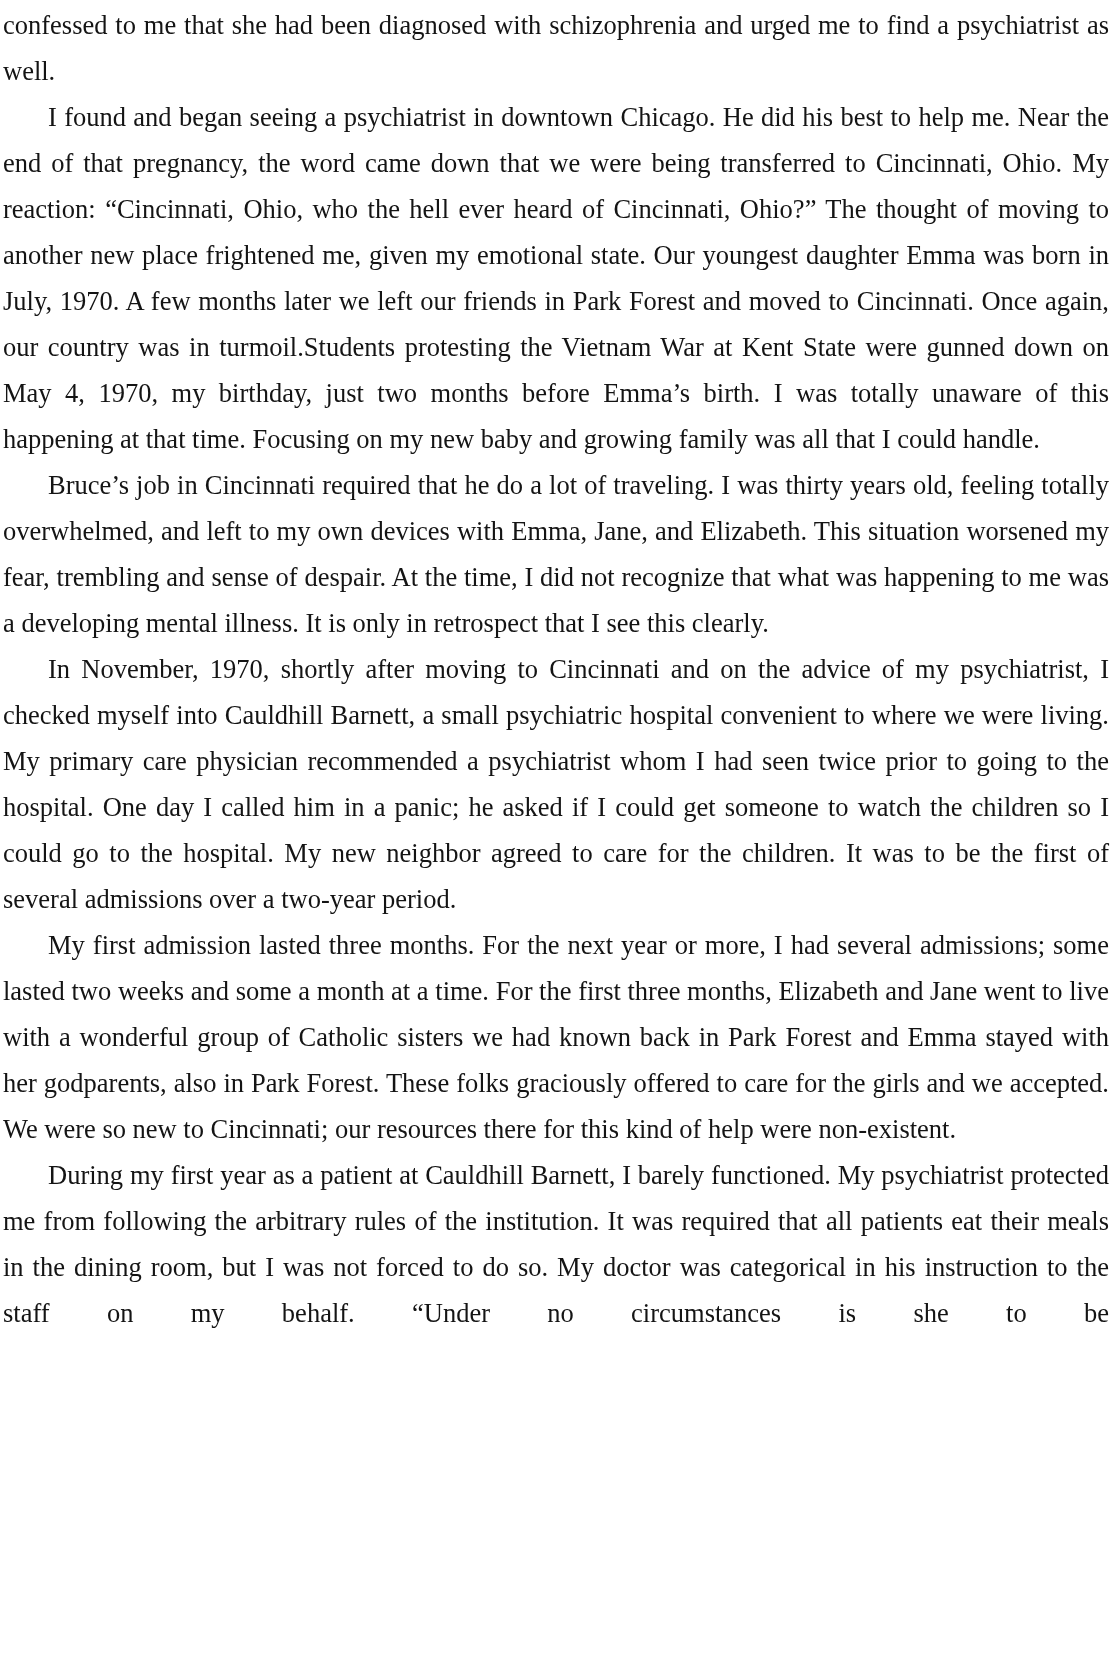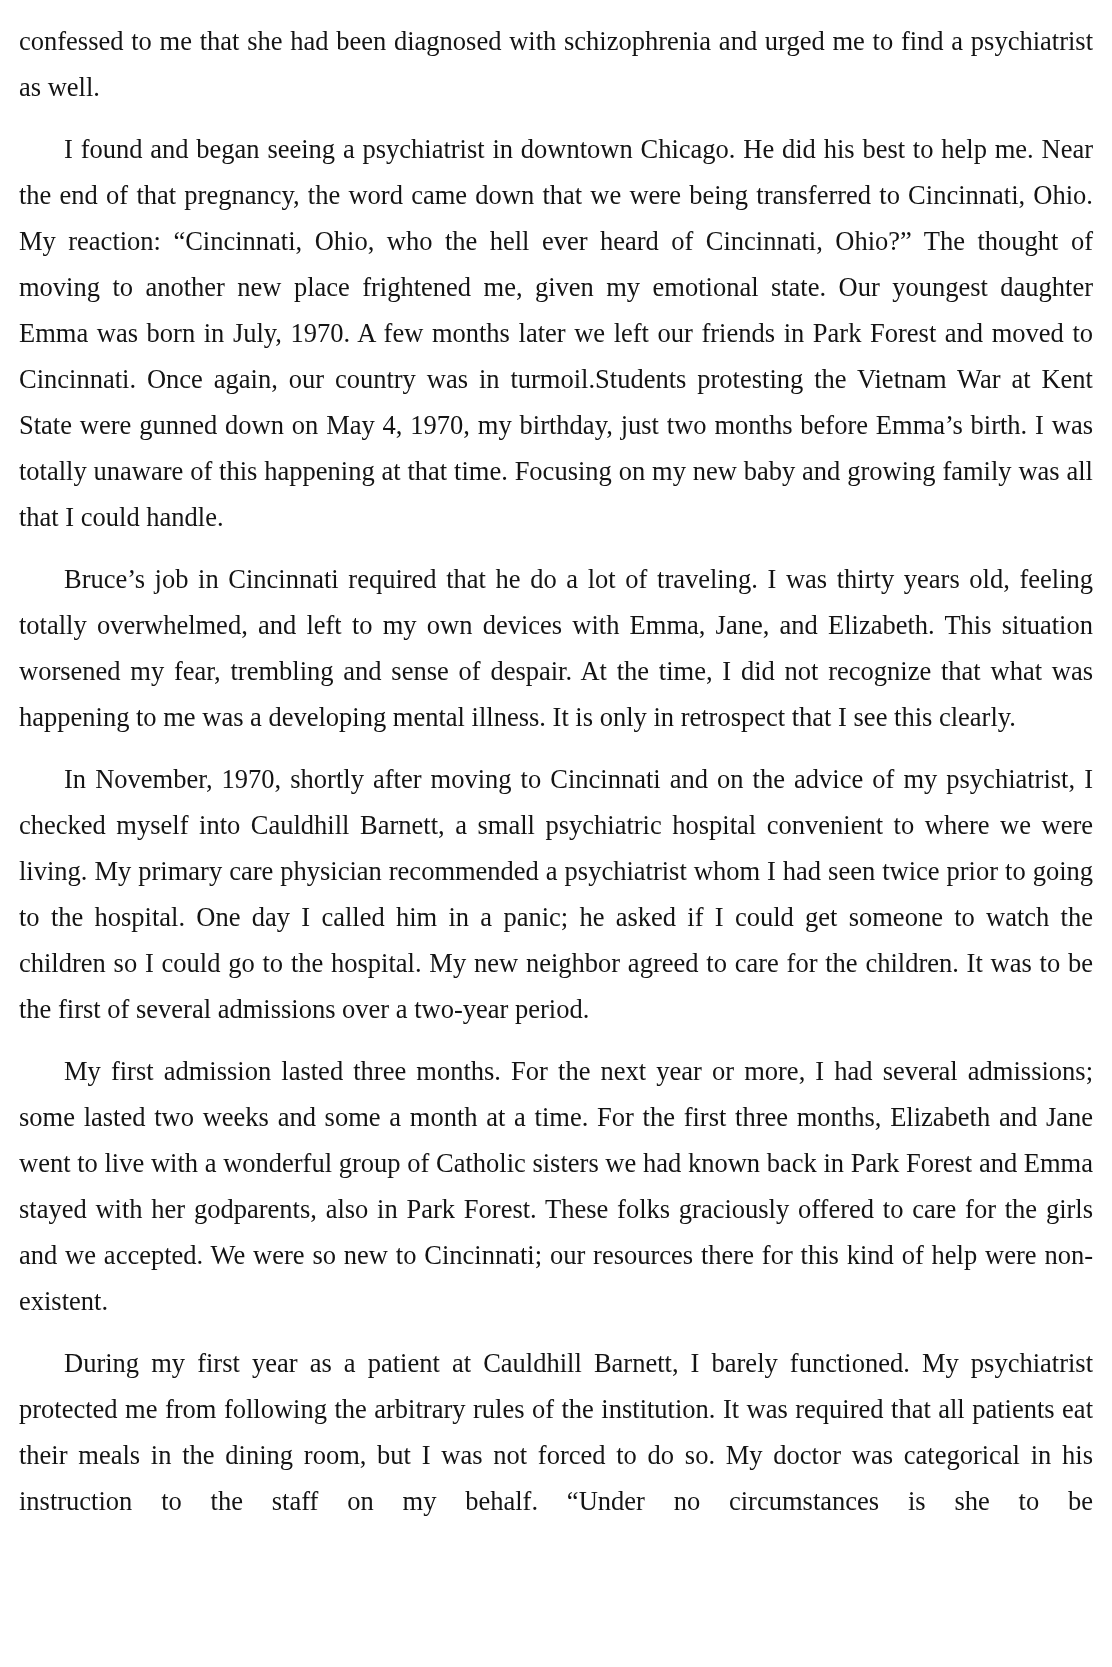--- a/index.html
+++ b/index.html
@@ -20,21 +20,21 @@
       width: 1106px;
       font-family: "Liberation Serif", "DejaVu Serif", serif;
       font-size: 26.5px;
       line-height: 46px;
       color: #141414;
       text-align: justify;
       word-spacing: 0px;
       margin-top: 2px;
     }
     .para {
-      margin: 16px;
+      margin: 0;
       text-indent: 0;
     }
     .para.indent {
       text-indent: 45px;
     }
     .para.last-open {
       text-align-last: justify;
     }
   </style>
 </head>

